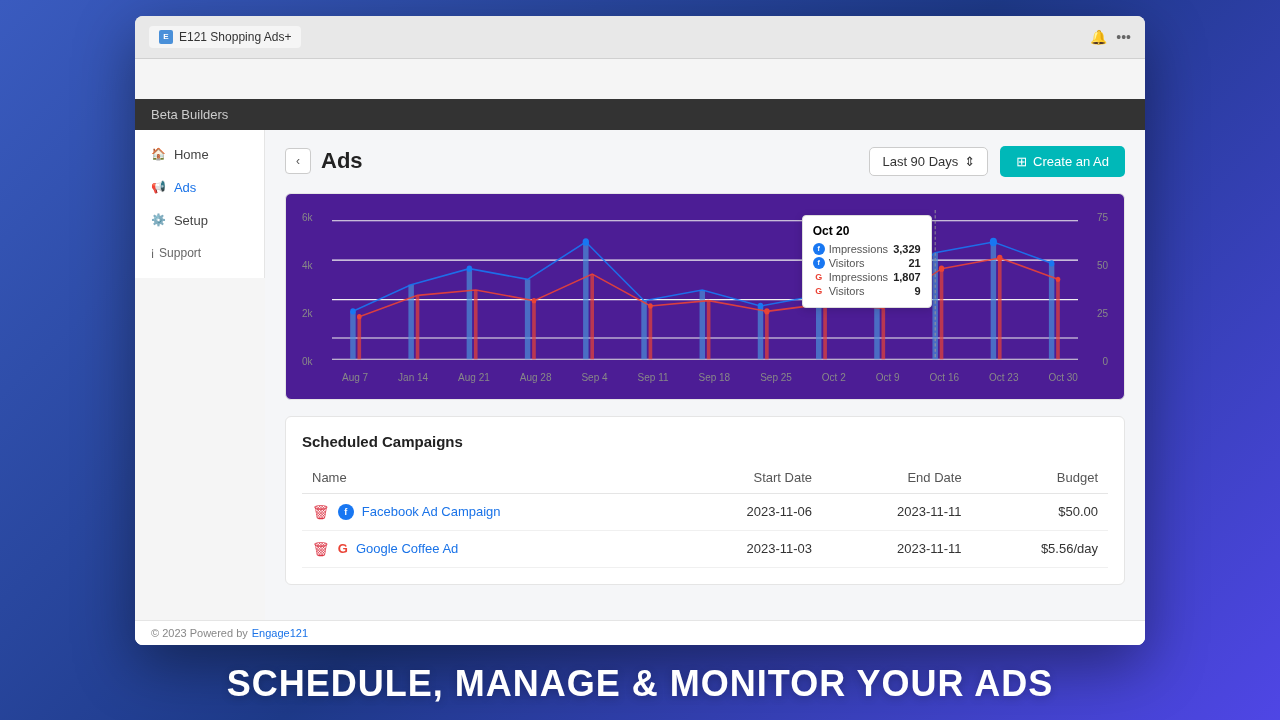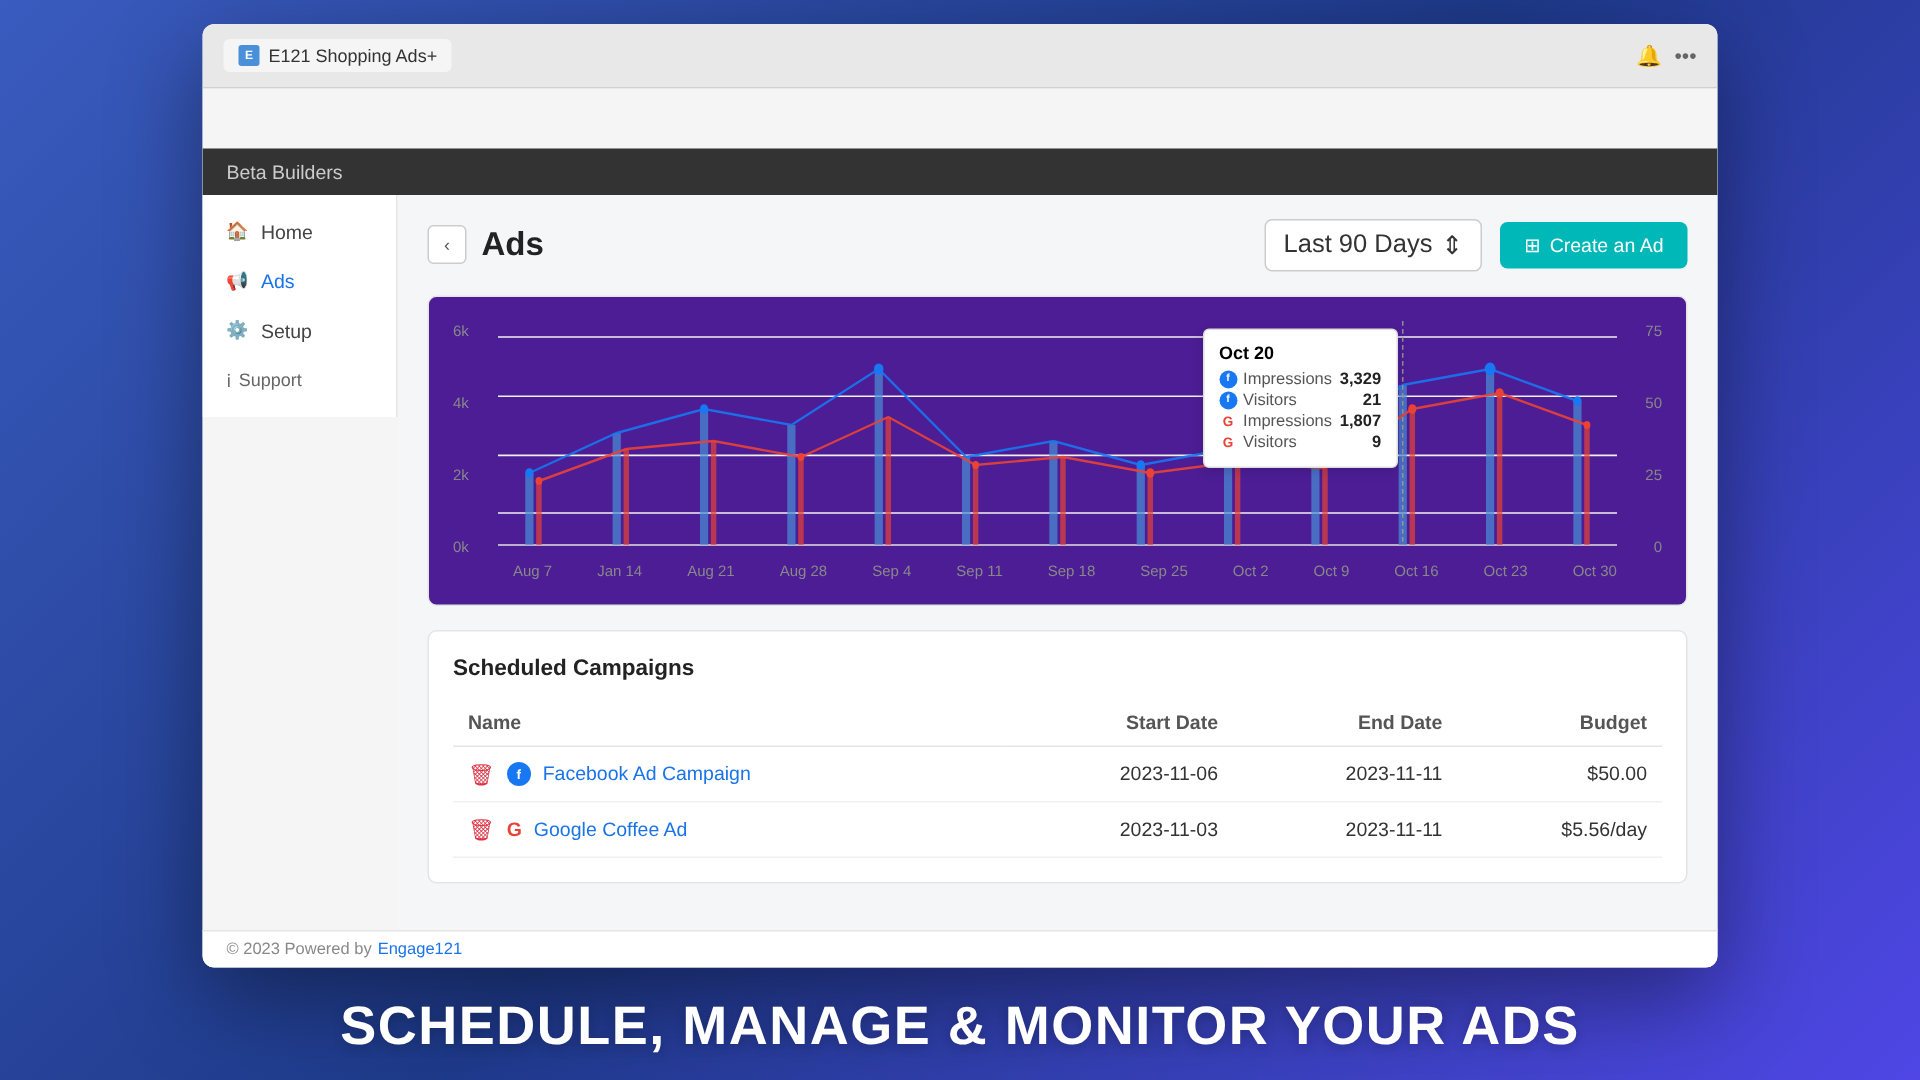--- a/index.html
+++ b/index.html
@@ -153,21 +153,21 @@
       gap: 12px;
     }
     .date-filter {
       display: flex;
       align-items: center;
       gap: 6px;
       background: white;
       border: 1px solid #ccc;
       border-radius: 5px;
       padding: 6px 12px;
-      font-size: 17px;
+      font-size: 13px;
       color: #333;
       cursor: pointer;
     }
     .create-ad-btn {
       background: #00b8b8;
       color: white;
       border: none;
       border-radius: 5px;
       padding: 8px 16px;
       font-size: 13px;
@@ -251,21 +251,21 @@
     }
     .campaigns-table {
       width: 100%;
       border-collapse: collapse;
       font-size: 13px;
     }
     .campaigns-table th {
       text-align: left;
       padding: 8px 10px;
       color: #555;
-      font-weight: 700;
+      font-weight: 400;
       border-bottom: 1px solid #e5e5e5;
     }
     .campaigns-table th.right { text-align: right; }
     .campaigns-table td {
       padding: 10px 10px;
       color: #333;
       border-bottom: 1px solid #f0f0f0;
     }
     .campaigns-table td.right { text-align: right; }
     .campaign-name-cell {

